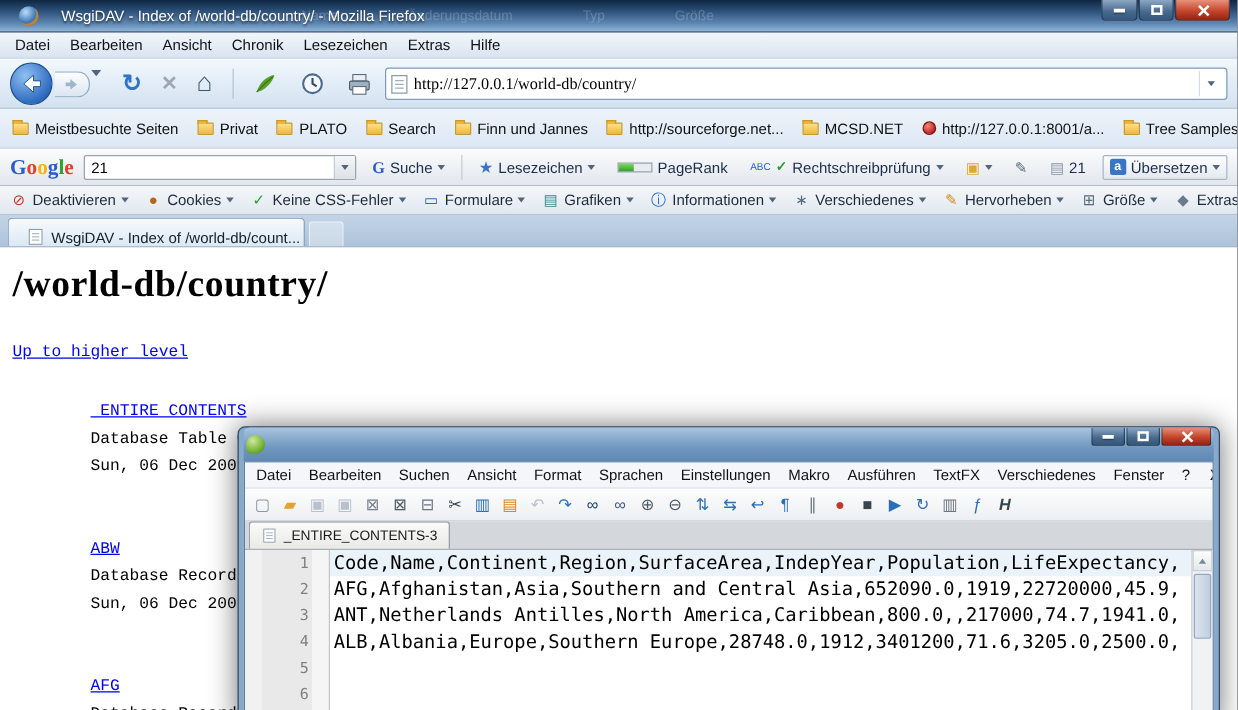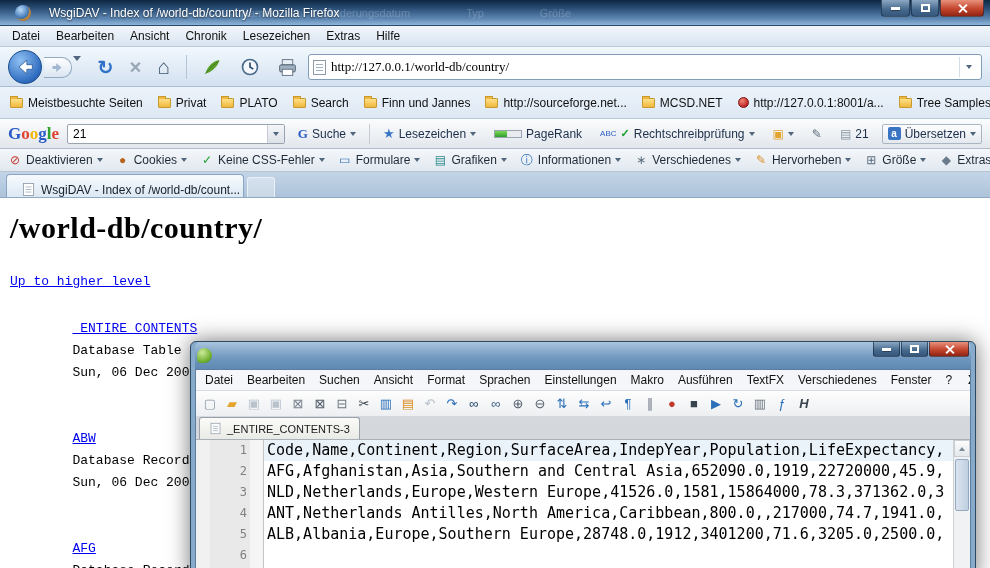--- a/index.html
+++ b/index.html
@@ -483,21 +483,20 @@
             <div class="gline">2</div>
             <div class="gline">3</div>
             <div class="gline">4</div>
             <div class="gline">5</div>
             <div class="gline">6</div>
           </div>
         <div class="editor-lines">
 
         <div class="eline">Code,Name,Continent,Region,SurfaceArea,IndepYear,Population,LifeExpectancy,</div>
             <div class="eline">AFG,Afghanistan,Asia,Southern and Central Asia,652090.0,1919,22720000,45.9,</div>
-            <div class="eline">NLD,Netherlands,Europe,Western Europe,41526.0,1581,15864000,78.3,371362.0,3</div>
             <div class="eline">ANT,Netherlands Antilles,North America,Caribbean,800.0,,217000,74.7,1941.0,</div>
             <div class="eline">ALB,Albania,Europe,Southern Europe,28748.0,1912,3401200,71.6,3205.0,2500.0,</div>
           </div>
         <div class="npp-scroll">
           <div class="scroll-arrow up">
               <span class="caret sm"></span>
             </div>
           <div class="scroll-thumb"></div>
         </div>
       </div>

